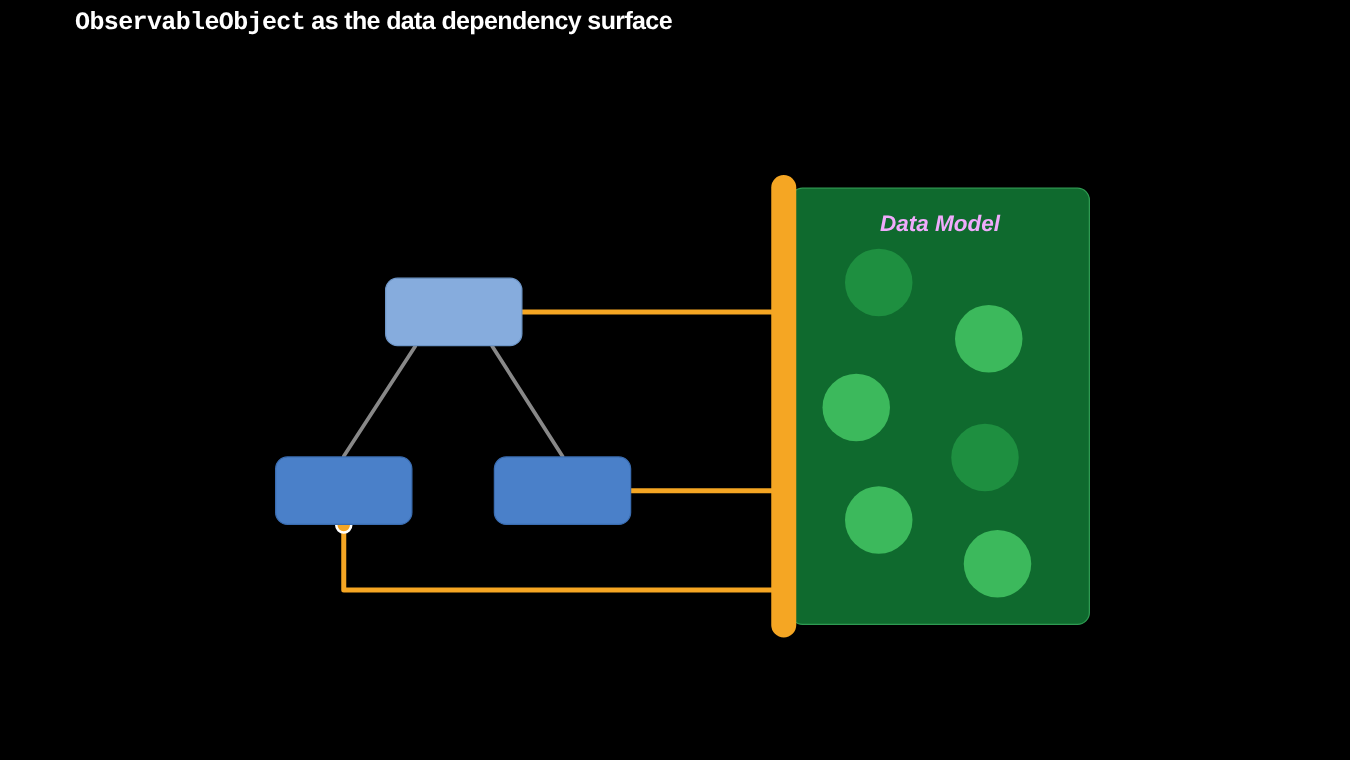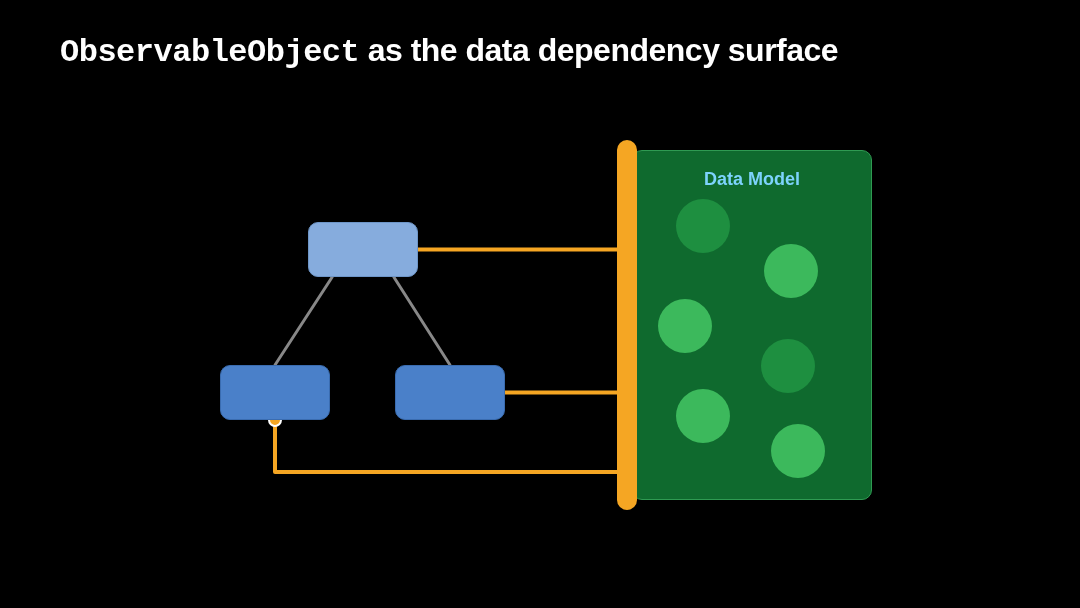--- a/index.html
+++ b/index.html
@@ -10,24 +10,24 @@
     font-family: -apple-system, "Helvetica Neue", Arial, sans-serif;
     overflow: hidden;
     position: relative;
   }
   .stage {
     position: absolute;
     inset: 0;
   }
   .title {
     position: absolute;
-    top: 32px;
+    top: 6px;
     left: 60px;
     color: #fff;
-    font-size: 32px;
+    font-size: 20px;
     font-weight: 700;
     letter-spacing: -0.5px;
     white-space: nowrap;
   }
   .title .mono {
     font-family: "SFMono-Regular", Menlo, Consolas, "Courier New", monospace;
     font-weight: 700;
   }
   .title .rest {
     font-family: -apple-system, "Helvetica Neue", Arial, sans-serif;
@@ -44,23 +44,24 @@
     background: #0f6a2e;
     border: 1px solid #2f9a52;
     border-radius: 10px;
   }
   .data-model-label {
     position: absolute;
     top: 18px;
     left: 0;
     right: 0;
     text-align: center;
-    color: #7dd3fc;
+    color: #f0abfc;
     font-size: 18px;
     font-weight: 600;
+    font-style: italic;
   }
   .circle {
     position: absolute;
     border-radius: 50%;
     width: 54px;
     height: 54px;
   }
   .c-light { background: #3cb95c; }
   .c-dark  { background: #1e8f40; }
 

